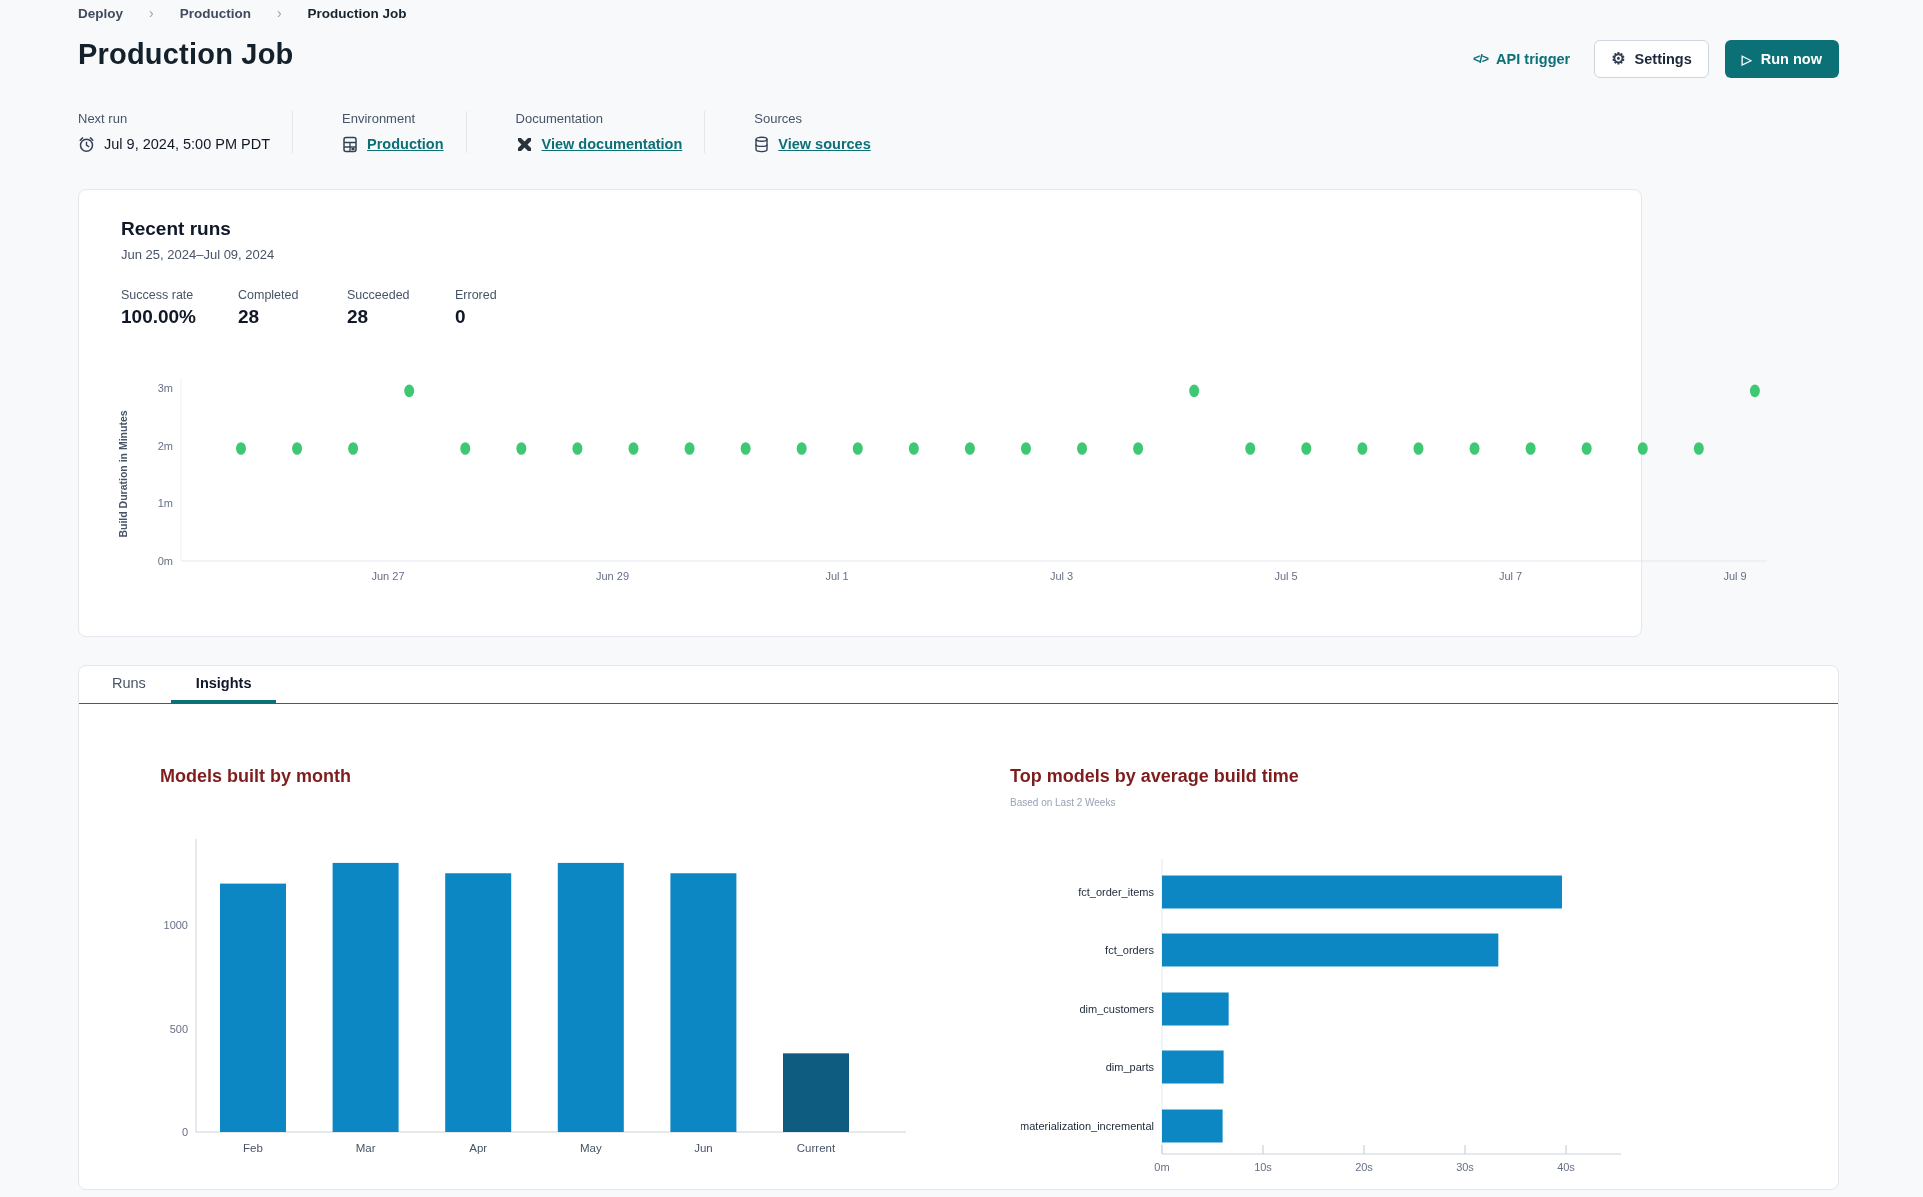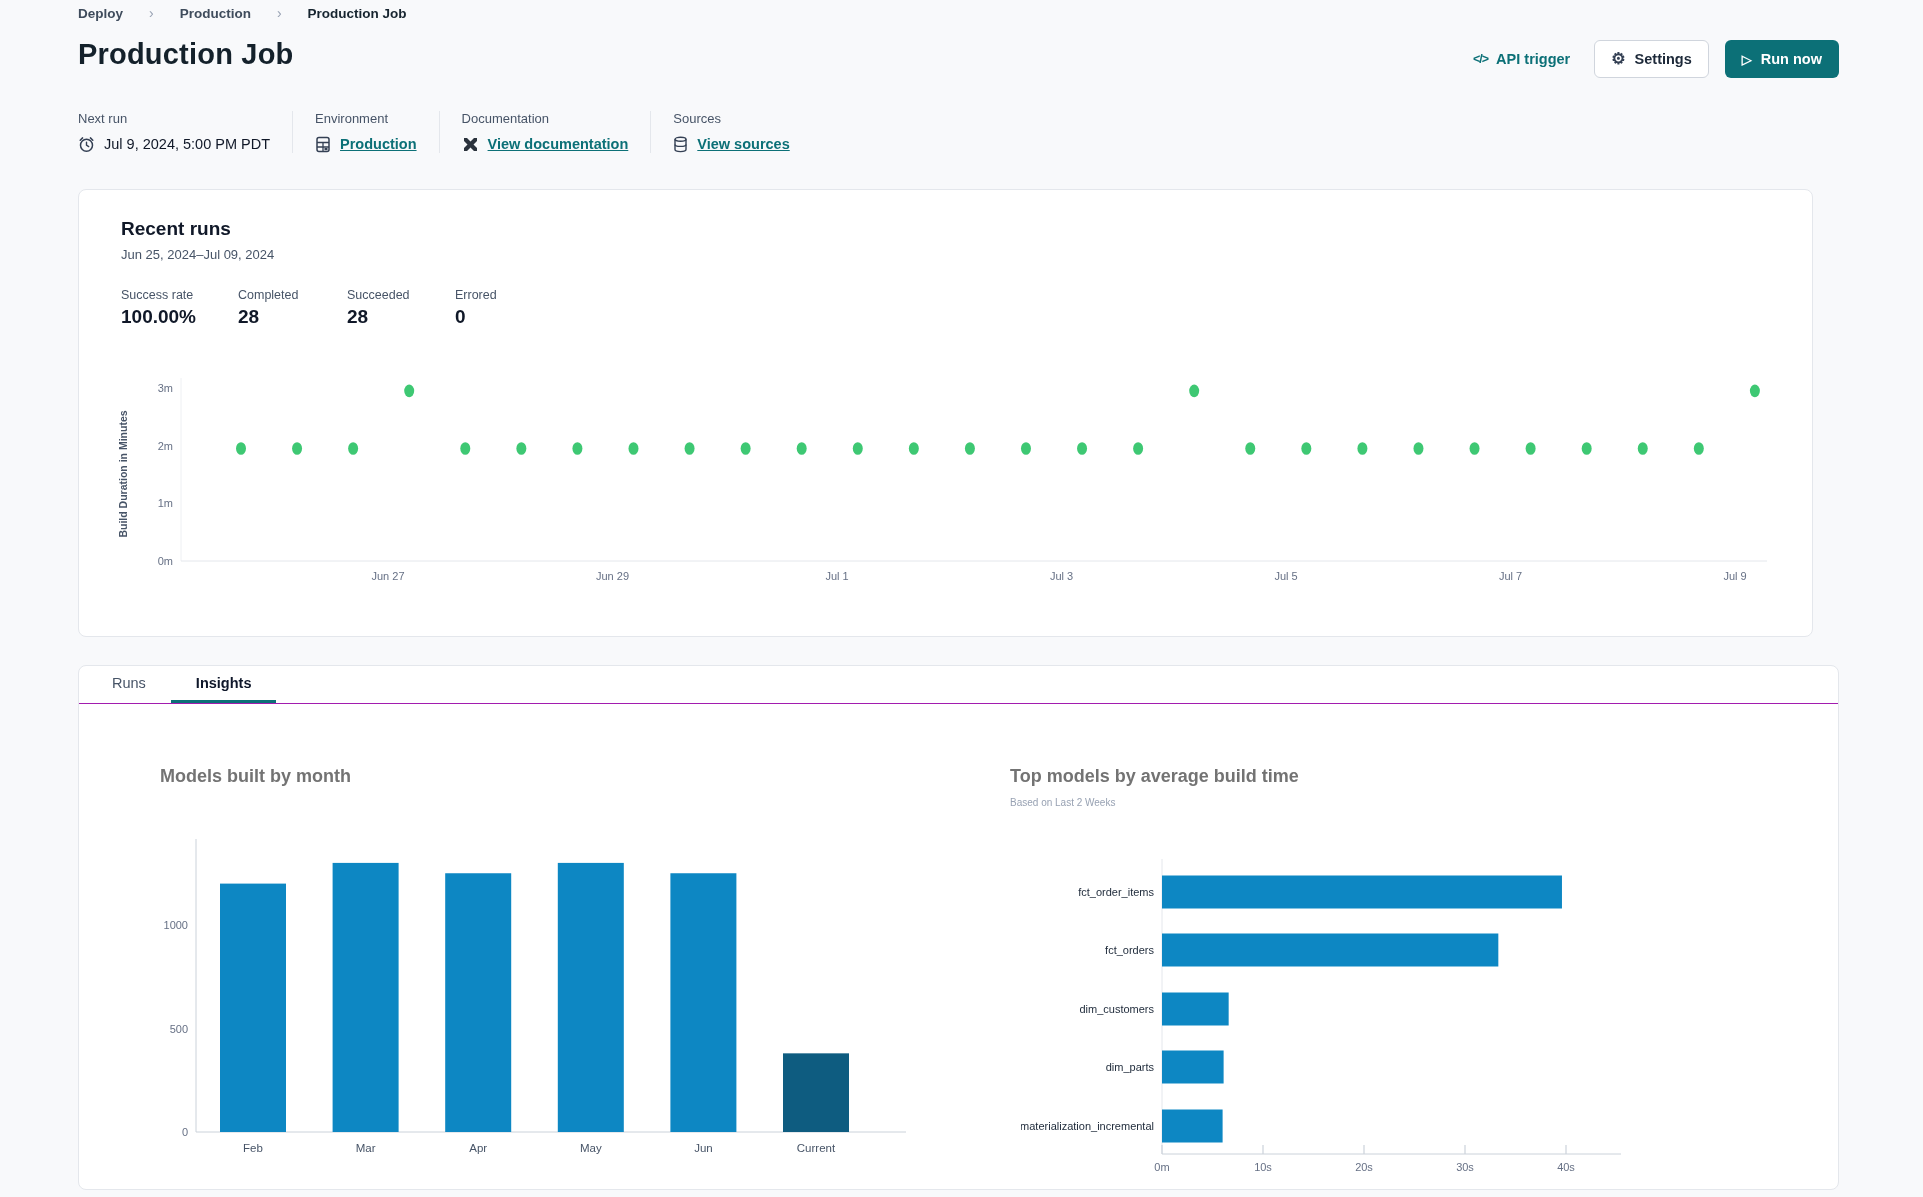--- a/index.html
+++ b/index.html
@@ -44,38 +44,38 @@
     height: 38px; padding: 0 16px; border-radius: 6px;
     font-size: 14.5px; font-weight: 600; cursor: pointer;
     border: 1px solid transparent;
   }
   .btn-secondary { background: #ffffff; border-color: #d0d5dd; color: #1d2939; }
   .btn-secondary .gear-glyph { font-size: 16px; color: #344054; line-height: 1; }
   .btn-primary { background: #0c7077; color: #ffffff; }
   .btn-primary .play-glyph { font-size: 13px; line-height: 1; }
 
   
-  .meta-row { position: absolute; left: 78px; top: 111px; display: flex; }
+  .meta-row { position: absolute; left: 78px; top: 111px; display: flex; gap: 27px; }
   .meta-cell { padding: 0 22px; border-right: 1px solid #e4e7ec; }
   .meta-cell:first-child { padding-left: 0; }
   .meta-cell:last-child { border-right: none; }
   .meta-label { font-size: 13px; color: #475467; }
   .meta-value {
     margin-top: 10px; display: flex; align-items: flex-start; gap: 9px;
     font-size: 14.5px; color: #101828; font-weight: 500;
   }
   .meta-value svg { flex: 0 0 auto; }
   .link { color: #0c7077; text-decoration: underline; font-weight: 600; cursor: pointer; }
 
   
   .card {
     position: absolute; background: #ffffff;
     border: 1px solid #e4e7ec; border-radius: 8px;
   }
-  .card-recent { left: 78px; top: 189px; width: 1735px; height: 448px; text-decoration: underline; }
+  .card-recent { left: 78px; top: 189px; width: 1564px; height: 448px; text-decoration: underline; }
   .card-tabs   { left: 78px; top: 665px; width: 1761px; height: 525px; }
 
   .recent-title { position: absolute; left: 42px; top: 28px; font-size: 19px; font-weight: 700; color: #101828; }
   .recent-range { position: absolute; left: 42px; top: 57px; font-size: 13px; color: #475467; }
   .stats-row { position: absolute; left: 42px; top: 98px; display: flex; }
   .stat { }
   .stat:nth-child(1) { width: 117px; }
   .stat:nth-child(2) { width: 109px; }
   .stat:nth-child(3) { width: 108px; }
   .stat-label { font-size: 12.5px; color: #475467; }
@@ -87,21 +87,21 @@
     height: 38px; border-bottom: 1px solid #a21caf;
     display: flex; align-items: stretch; padding-left: 8px;
   }
   .tab {
     display: flex; align-items: center; padding: 0 25px;
     font-size: 14.5px; color: #475467; cursor: pointer;
     border-bottom: 3px solid transparent;
   }
   .tab.active { color: #0f172a; font-weight: 700; border-bottom-color: #0c7077; }
 
-  .chart-title { position: absolute; top: 100px; font-size: 18px; font-weight: 700; color: #737373; text-align: center; }
+  .chart-title { position: absolute; top: 100px; font-size: 18px; font-weight: 700; color: #7f1d1d; text-align: center; }
   .chart-title.left-chart { left: 81px; }
   .chart-title.right-chart { left: 931px; }
   .chart-subtitle { position: absolute; left: 931px; top: 131px; font-size: 10px; color: #98a2b3; }
   #chart-month { position: absolute; left: 82px; top: 155px; }
   #chart-time  { position: absolute; left: 942px; top: 185px; }
 
   svg text { font-family: "Liberation Sans", sans-serif; }
 </style>
 </head>
 <body>

